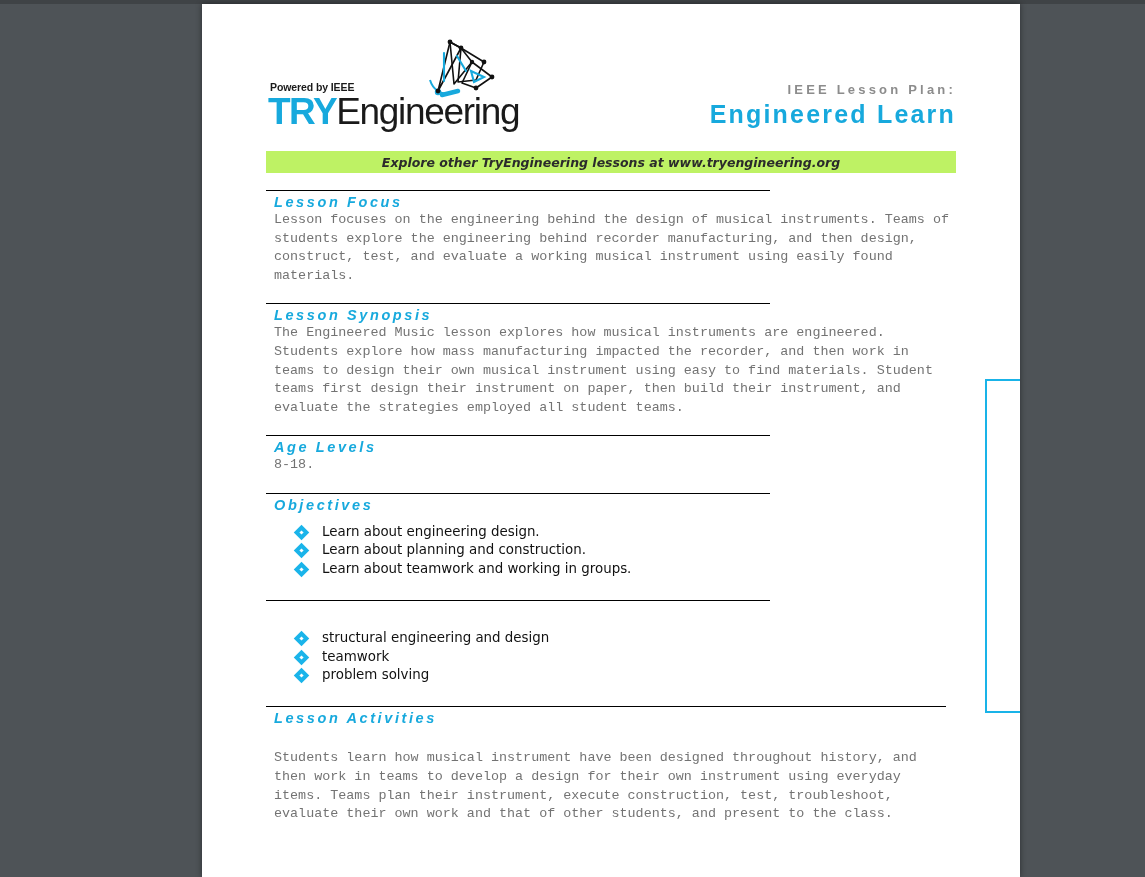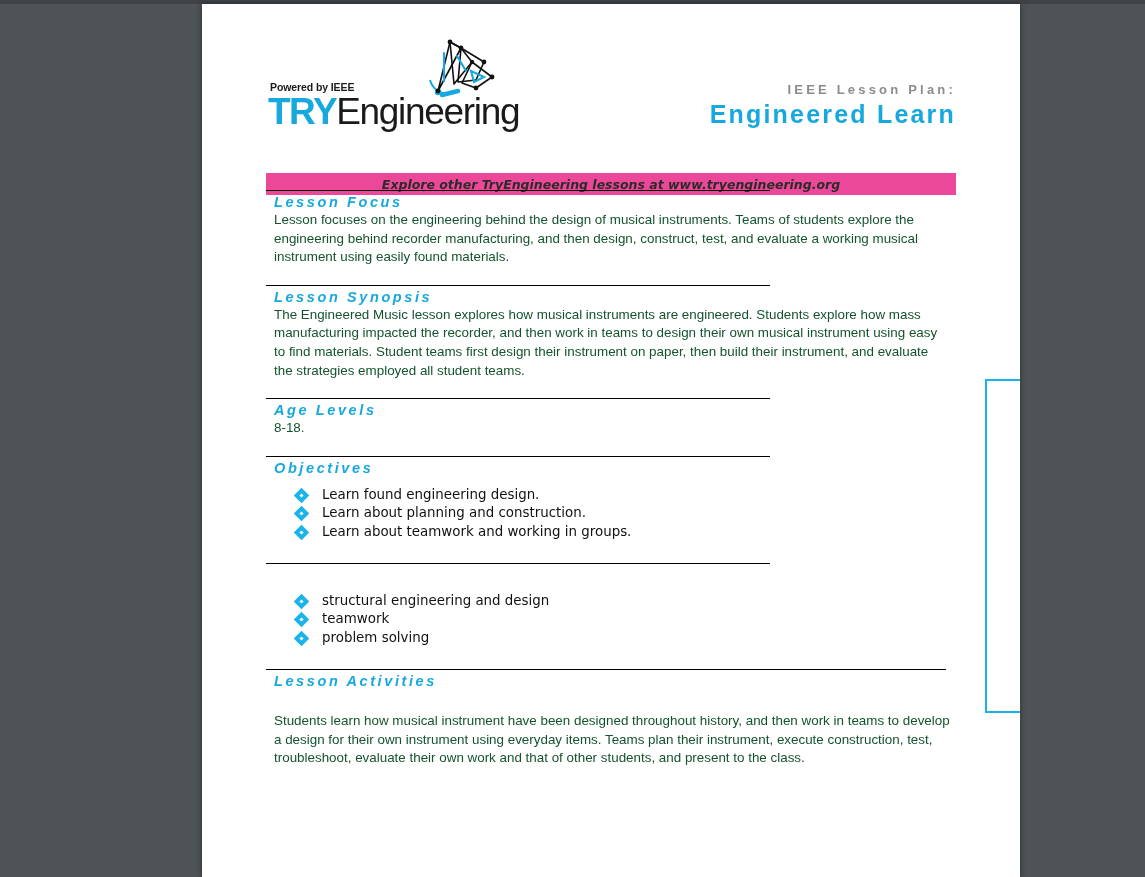--- a/index.html
+++ b/index.html
@@ -122,24 +122,24 @@
     font-weight: bold;
     color: #17a9dd;
     letter-spacing: 2.2px;
     white-space: nowrap;
   }
 
   
   .banner {
     position: absolute;
     left: 64px;
-    top: 169px;
+    top: 147px;
     width: 690px;
     height: 22px;
-    background: #ec4899;
+    background: #bef264;
     display: flex;
     align-items: center;
     justify-content: center;
   }
   .banner-text {
     font-family: "DejaVu Sans", sans-serif;
     font-size: 12.5px;
     font-weight: bold;
     font-style: italic;
     color: #2b2b2b;
@@ -167,24 +167,24 @@
     font-size: 14.5px;
     font-weight: bold;
     font-style: italic;
     color: #17a9dd;
     letter-spacing: 2.6px;
     margin: 3px 0 1px 8px;
     white-space: nowrap;
   }
 
   .para {
-    font-family: Liberation Sans, sans-serif;
+    font-family: Liberation Mono, monospace;
     font-size: 13.4px;
     line-height: 18.6px;
-    color: #14532d;
+    color: #737373;
     width: 676px;
     margin: 0 0 0 8px;
     white-space: pre-line;
   }
   .para.narrow { width: 410px; }
 
   ul.diamond-list {
     list-style: none;
     margin: 10px 0 0 0;
     padding: 0 0 0 30px;
@@ -317,21 +317,21 @@
         </div>
 
         <div class="sp18"></div>
 
         <div class="section">
           <div class="rule"></div>
           <div class="sec-head">Objectives</div>
           <ul class="diamond-list">
             <li>
               <span class="diamond"></span>
-              <span>Learn found engineering design.</span>
+              <span>Learn about engineering design.</span>
             </li>
             <li>
               <span class="diamond"></span>
               <span>Learn about planning and construction.</span>
             </li>
             <li>
               <span class="diamond"></span>
               <span>Learn about teamwork and working in groups.</span>
             </li>
           </ul>

